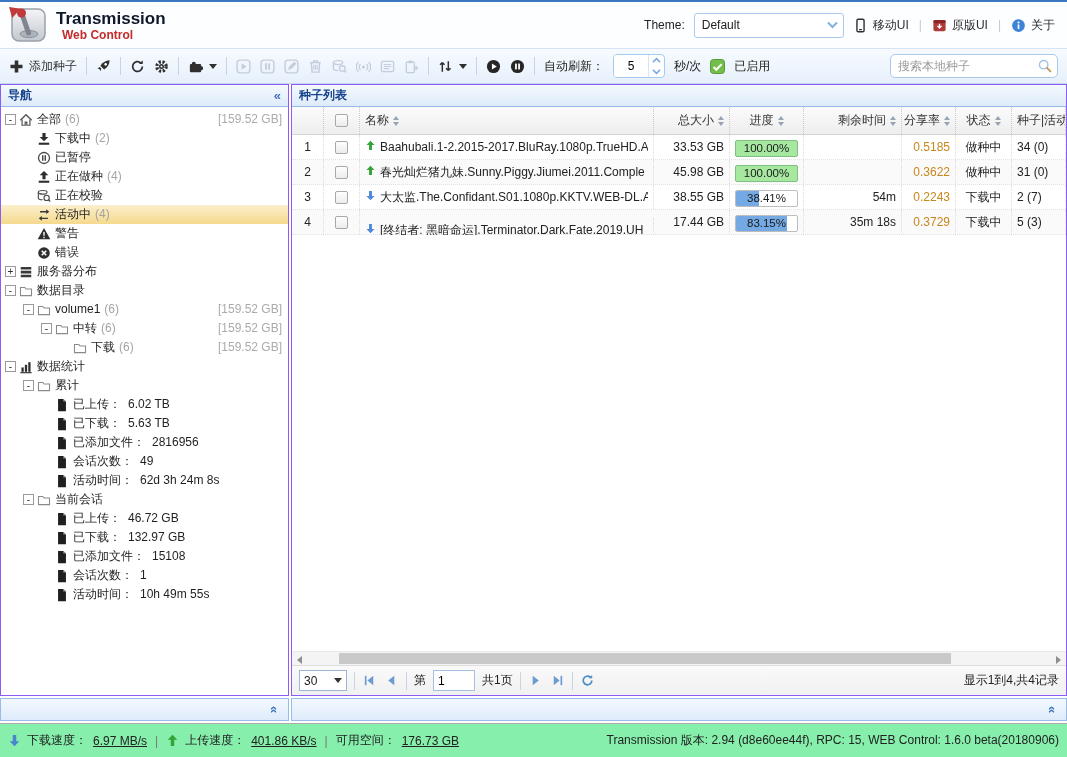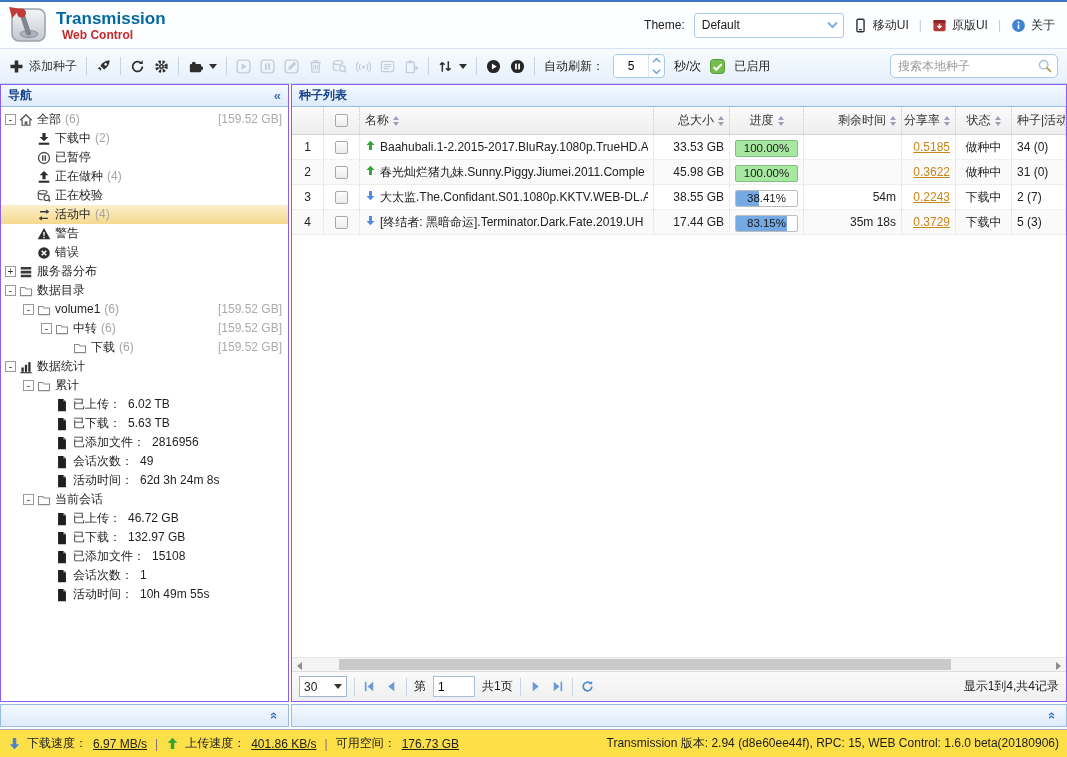--- a/index.html
+++ b/index.html
@@ -5,21 +5,21 @@
   * { box-sizing: border-box; margin: 0; padding: 0; }
   html,body { width:1067px; height:757px; overflow:hidden; }
   body { font-family:"Liberation Sans","DejaVu Sans",sans-serif; font-size:12px; color:#222; background:#fff; }
   .app { display:flex; flex-direction:column; width:1067px; height:757px; }
   .topline { height:2px; background:#3B77C2; }
 
   
   .topbar { height:46px; background:#FDFEFF; display:flex; align-items:center; justify-content:space-between; padding:0 12px 0 8px; }
   .brand { display:flex; align-items:center; gap:8px; }
   .brand svg { width:40px; height:40px; }
-  .brand-text .t1 { font-size:17px; font-weight:bold; color:#0369a1; line-height:19px; }
+  .brand-text .t1 { font-size:17px; font-weight:bold; color:#0f172a; line-height:19px; }
   .brand-text .t2 { font-size:12px; font-weight:bold; color:#C42B2B; padding-left:6px; }
   .tb-right { display:flex; align-items:center; gap:9px; }
   .theme-select { display:inline-flex; align-items:center; justify-content:space-between; width:150px; height:25px; border:1px solid #A9CAEC; border-radius:3px; background:#fff; padding:0 5px 0 7px; }
   .theme-select svg { width:11px; height:8px; }
   .hbtn { display:inline-flex; align-items:center; gap:5px; color:#2c2c2c; }
   .hbtn svg { width:15px; height:15px; }
   .hsep { color:#C8C8C8; padding:0 1px; }
 
   
   .toolbar { height:36px; background:linear-gradient(#F7FBFF,#E6F0FB); border-top:1px solid #D6E3F5; border-bottom:1px solid #C5D8EE; display:flex; align-items:center; gap:9px; padding:0 9px; }
@@ -70,21 +70,21 @@
   .gh.al-center { justify-content:center; }
   .sort { display:inline-flex; flex-direction:column; gap:2px; margin-left:4px; }
   .sort i { display:block; width:0; height:0; border-left:3.5px solid transparent; border-right:3.5px solid transparent; }
   .sort .su { border-bottom:4px solid #98A3B1; }
   .sort .sd { border-top:4px solid #98A3B1; }
   .grow { display:flex; height:25px; border-bottom:1px dotted #E2E2E2; background:#fff; }
   .grow.alt { background:#FAFAFA; }
   .gcell { height:24px; line-height:24px; padding:0 5px; border-right:1px dotted #DCDCDC; overflow:hidden; white-space:nowrap; flex:none; }
   .gcell.name { display:flex; align-items:center; gap:4px; }
   .gcell.name svg { width:11px; height:11px; flex:none; }
-  .gcell.ratio { color:#C9861B;text-decoration:underline; }
+  .gcell.ratio { color:#C9861B; }
   .checkbox { display:inline-block; width:13px; height:13px; border:1px solid #A8A8A8; border-radius:2px; background:linear-gradient(#FEFEFE,#ECECEC); vertical-align:middle; }
   .pwrap { display:flex; align-items:center; justify-content:center; }
   .pbar { width:64px; height:17px; position:relative; border:1px solid #BDBDBD; background:#fff; border-radius:2px; margin-top:3px; overflow:hidden; }
   .pbar.done { background:#A7E8A0; border-color:#7FBF7F; }
   .pfill { position:absolute; left:0; top:0; bottom:0; background:#74A9E4; }
   .plabel { position:relative; text-align:center; font-size:11.5px; line-height:15px; color:#1A1A1A; }
   .grid-filler { flex:1; background:#fff; }
 
   
   .hscroll { height:14px; display:flex; background:#F4F4F4; border-top:1px solid #E8E8E8; flex:none; }
@@ -106,21 +106,21 @@
 
   
   .minirow { display:flex; height:23px; margin-top:2px; }
   .minipanel { background:linear-gradient(#F4F9FF,#DEEBFA); border:1px solid #99BBE8; display:flex; align-items:center; justify-content:flex-end; padding:0 10px; }
   .minipanel.left { width:289px; }
   .minipanel.right { flex:1; }
   .minisep { width:2px; }
   .chev { display:inline-block; transform:rotate(90deg); color:#3B74BC; font-weight:bold; font-size:13px; }
 
   
-  .statusbar { height:28px; border-top:1px solid #ABABAB; background:#fde047; display:flex; align-items:center; justify-content:space-between; padding:0 8px; margin-top:2px; }
+  .statusbar { height:34px; border-top:1px solid #ABABAB; background:#86efac; display:flex; align-items:center; justify-content:space-between; padding:0 8px; margin-top:2px; }
   .sb-left { display:flex; align-items:center; gap:6px; }
   .sb-left svg { width:13px; height:13px; }
   .sbval { margin-left:0;text-decoration:underline; }
   .sbsep { color:#777; padding:0 2px; }
 </style>
 </head>
 <body>
 
 <div class="app">
   <div class="topline"></div>
@@ -791,21 +791,21 @@
               </div>
             </div>
             <div class="gcell " style="width: 98px; text-align: right;">54m</div>
             <div class="gcell ratio" style="width: 54px; text-align: right;">0.2243</div>
             <div class="gcell " style="width: 56px; text-align: center;">下载中</div>
             <div class="gcell " style="width: 50px; flex: 1 1 0%;">2 (7)</div>
           </div>
           <div class="grow alt">
             <div class="gcell " style="width: 32px; text-align: center;">4</div>
             <div class="gcell " style="width: 36px; text-align: center;"><span class="checkbox"></span></div>
-            <div class="gcell name" style="width: 294px;">
+            <div class="gcell name" style="width: 294px; margin-top: 8px;">
               <span><svg viewBox="0 0 12 12">
                   <path d="M4.4 1v5.6H1.6L6 11.2 10.4 6.6H7.6V1z" fill="#4F8BDB"></path>
                 </svg></span>
               <span style="overflow: hidden; white-space: nowrap;">[终结者: 黑暗命运].Terminator.Dark.Fate.2019.UH</span>
             </div>
             <div class="gcell " style="width: 76px; text-align: right;">17.44 GB</div>
             <div class="gcell pwrap" style="width: 74px;">
               <div class="pbar">
                 <div class="pfill" style="width: 83.15%;"></div>
                 <div class="plabel">83.15%</div>

